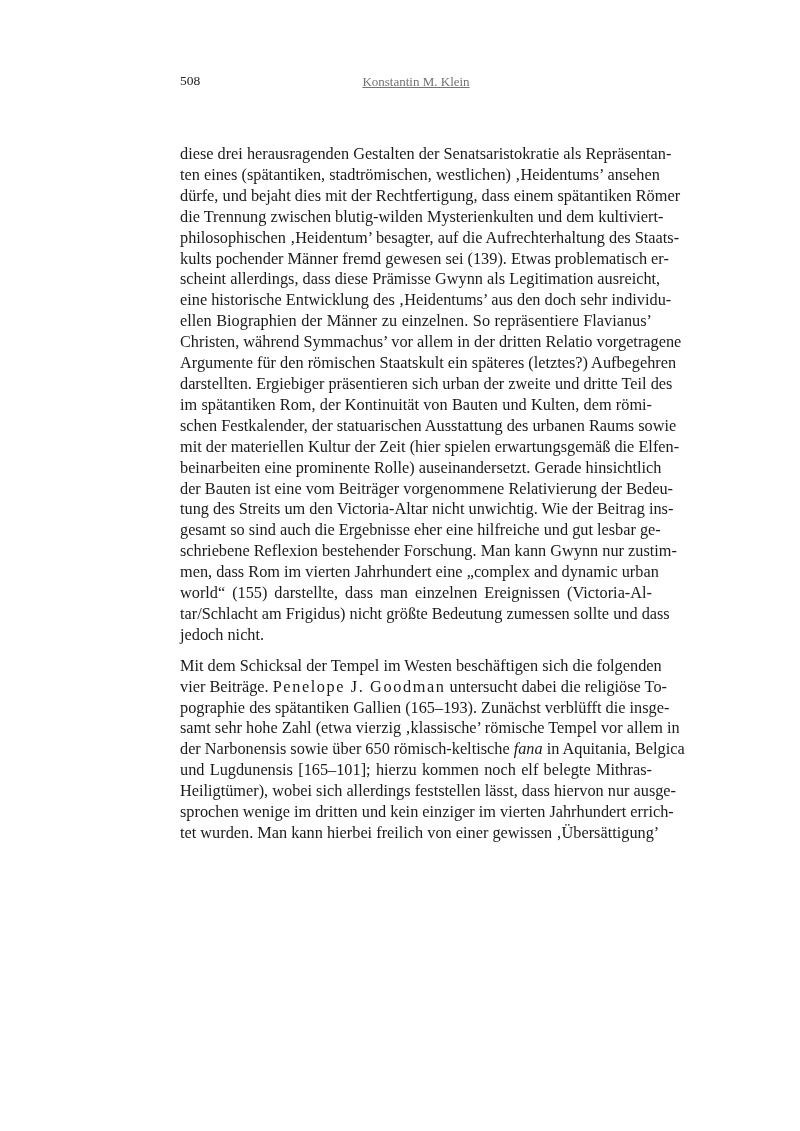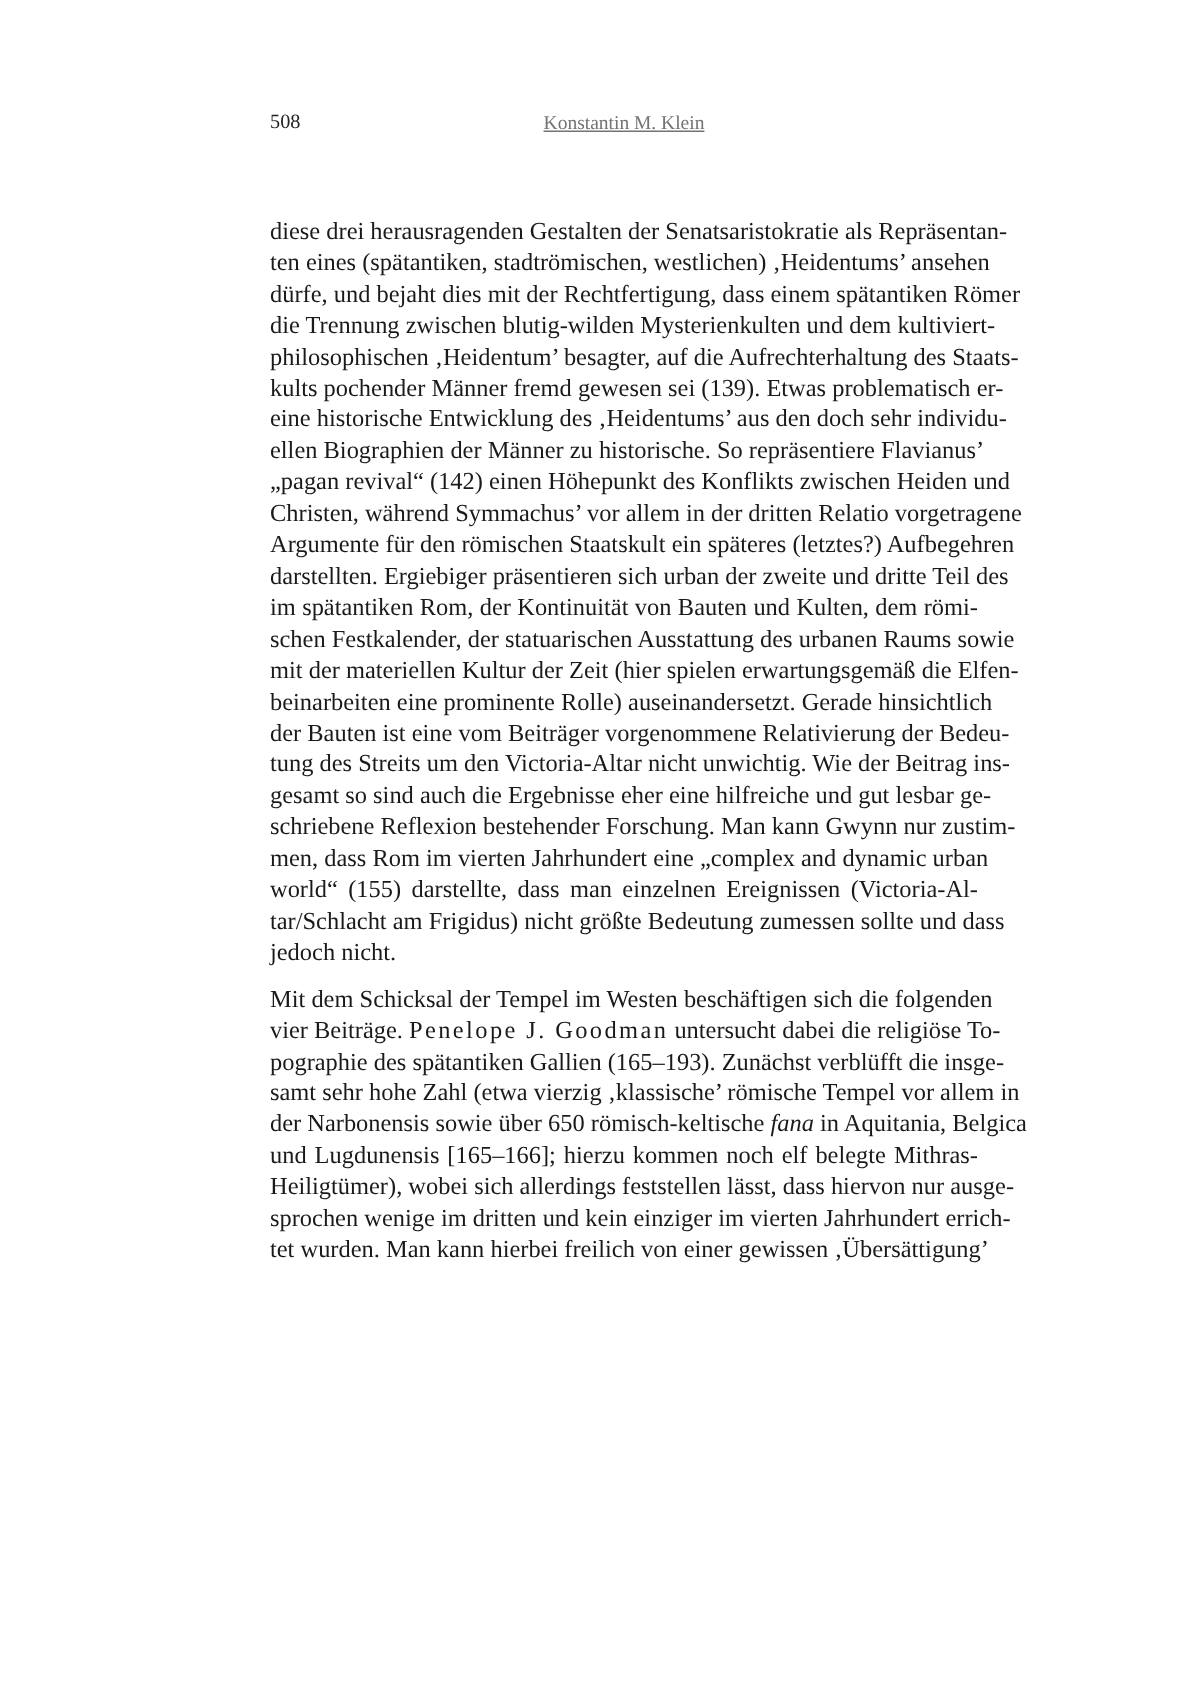--- a/index.html
+++ b/index.html
@@ -23,23 +23,23 @@
   <div class="running-head">Konstantin M. Klein</div>
 
   <div class="body-text">
     <p id="para1">
         <span class="line">diese drei herausragenden Gestalten der Senatsaristokratie als Repräsentan-</span>
         <span class="line">ten eines (spätantiken, stadtrömischen, westlichen) ‚Heidentums’ ansehen</span>
         <span class="line">dürfe, und bejaht dies mit der Rechtfertigung, dass einem spätantiken Römer</span>
         <span class="line">die Trennung zwischen blutig-wilden Mysterienkulten und dem kultiviert-</span>
         <span class="line">philosophischen ‚Heidentum’ besagter, auf die Aufrechterhaltung des Staats-</span>
         <span class="line">kults pochender Männer fremd gewesen sei (139). Etwas problematisch er-</span>
+        <span class="line">scheint allerdings, dass diese Prämisse Gwynn als Legitimation ausreicht,</span>
         <span class="line">eine historische Entwicklung des ‚Heidentums’ aus den doch sehr individu-</span>
-        <span class="line">ellen Biographien der Männer zu historische. So repräsentiere Flavianus’</span>
-        <span class="line">„pagan revival“ (142) einen Höhepunkt des Konflikts zwischen Heiden und</span>
+        <span class="line">ellen Biographien der Männer zu einzelnen. So repräsentiere Flavianus’</span>
         <span class="line">Christen, während Symmachus’ vor allem in der dritten Relatio vorgetragene</span>
         <span class="line">Argumente für den römischen Staatskult ein späteres (letztes?) Aufbegehren</span>
         <span class="line">darstellten. Ergiebiger präsentieren sich urban der zweite und dritte Teil des</span>
         <span class="line">im spätantiken Rom, der Kontinuität von Bauten und Kulten, dem römi-</span>
         <span class="line">schen Festkalender, der statuarischen Ausstattung des urbanen Raums sowie</span>
         <span class="line">mit der materiellen Kultur der Zeit (hier spielen erwartungsgemäß die Elfen-</span>
         <span class="line">beinarbeiten eine prominente Rolle) auseinandersetzt. Gerade hinsichtlich</span>
         <span class="line">der Bauten ist eine vom Beiträger vorgenommene Relativierung der Bedeu-</span>
         <span class="line">tung des Streits um den Victoria-Altar nicht unwichtig. Wie der Beitrag ins-</span>
         <span class="line">gesamt so sind auch die Ergebnisse eher eine hilfreiche und gut lesbar ge-</span>
@@ -48,19 +48,19 @@
         <span class="line">world“ (155) darstellte, dass man einzelnen Ereignissen (Victoria-Al-</span>
         <span class="line">tar/Schlacht am Frigidus) nicht größte Bedeutung zumessen sollte und dass</span>
         <span class="line last">jedoch nicht.</span>
       </p>
     <p id="para2">
         <span class="line">Mit dem Schicksal der Tempel im Westen beschäftigen sich die folgenden</span>
         <span class="line"><span>vier Beiträge. </span><span class="spaced">Penelope J. Goodman</span><span> untersucht dabei die religiöse To-</span></span>
         <span class="line">pographie des spätantiken Gallien (165–193). Zunächst verblüfft die insge-</span>
         <span class="line">samt sehr hohe Zahl (etwa vierzig ‚klassische’ römische Tempel vor allem in</span>
         <span class="line"><span>der Narbonensis sowie über 650 römisch-keltische </span><span class="ital">fana</span><span> in Aquitania, Belgica</span></span>
-        <span class="line">und Lugdunensis [165–166]; hierzu kommen noch elf belegte Mithras-</span>
+        <span class="line">und Lugdunensis [165–101]; hierzu kommen noch elf belegte Mithras-</span>
         <span class="line">Heiligtümer), wobei sich allerdings feststellen lässt, dass hiervon nur ausge-</span>
         <span class="line">sprochen wenige im dritten und kein einziger im vierten Jahrhundert errich-</span>
         <span class="line">tet wurden. Man kann hierbei freilich von einer gewissen ‚Übersättigung’</span>
       </p>
   </div>
 </div>
 
 </body></html>

